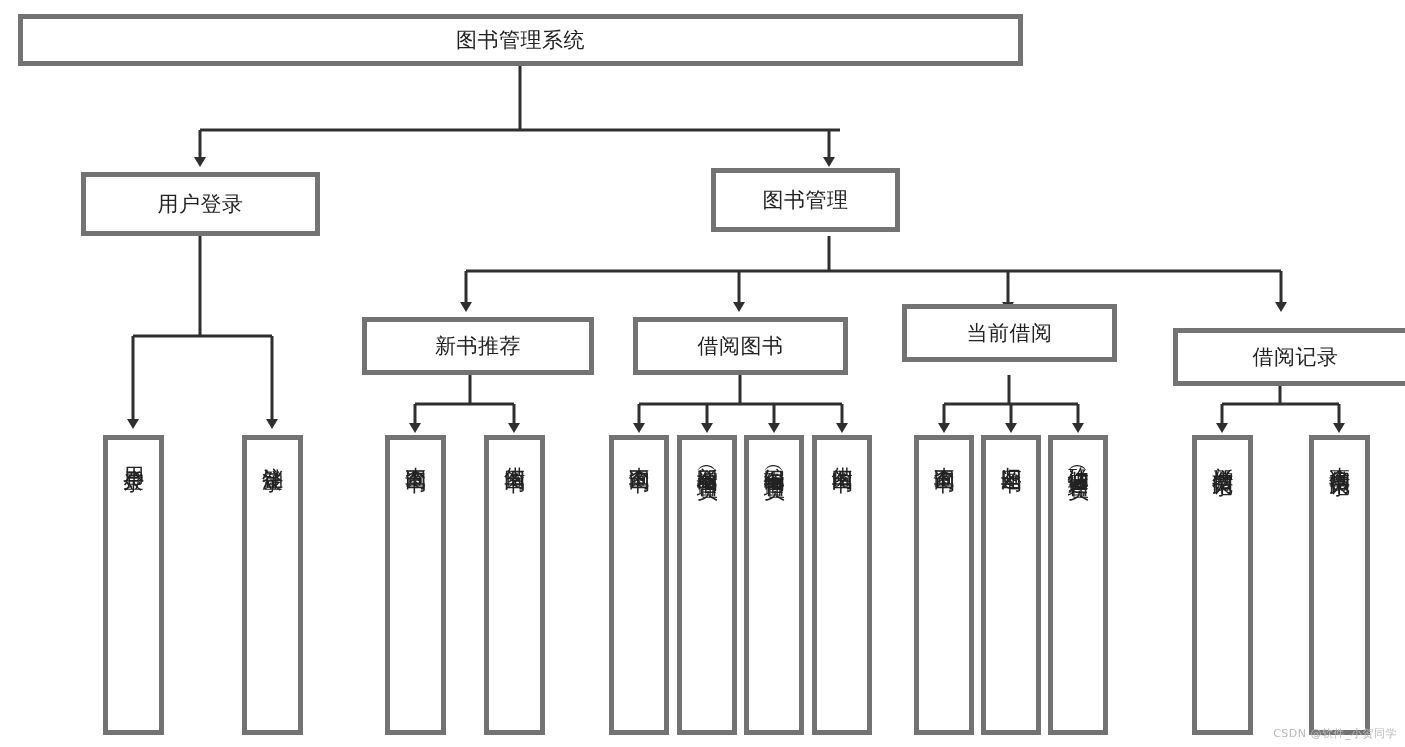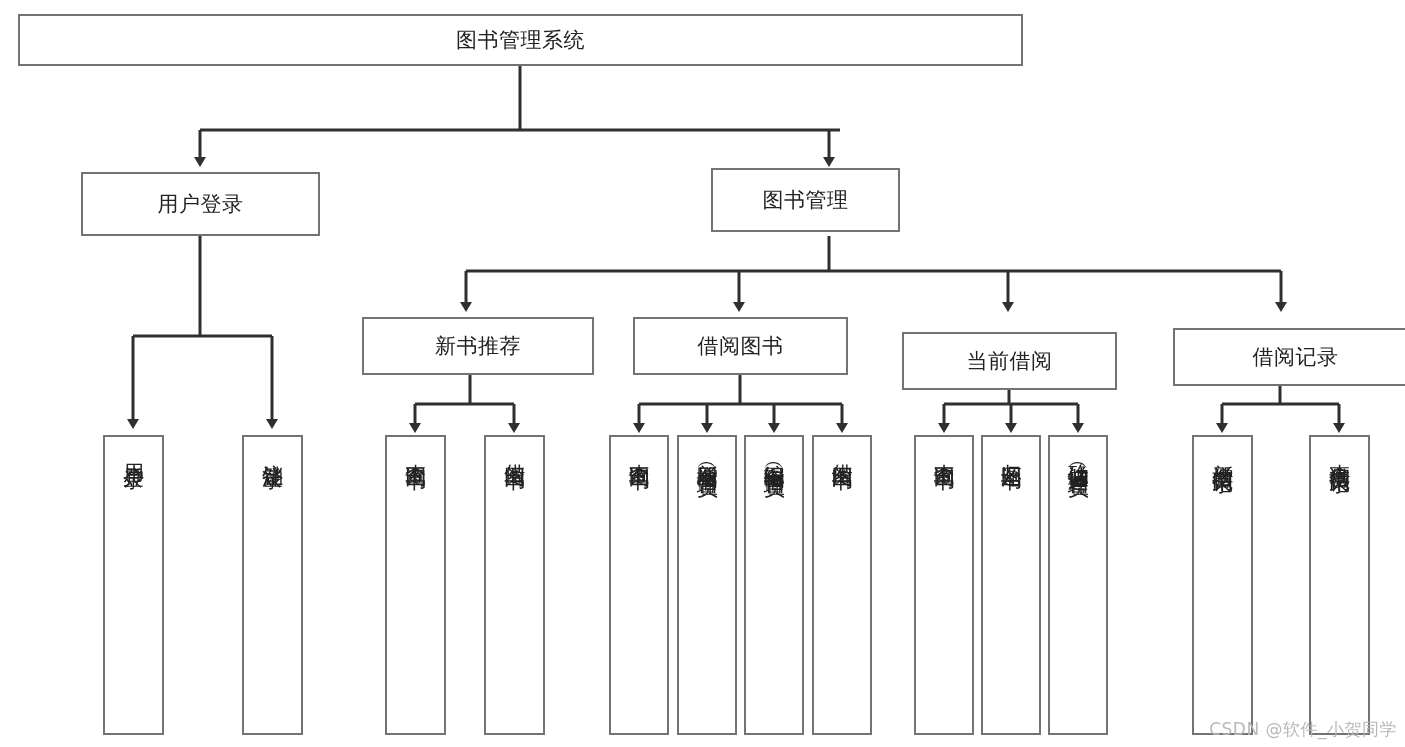--- a/index.html
+++ b/index.html
@@ -21,21 +21,21 @@
     position: absolute;
     left: 0;
     top: 0;
     width: 1405px;
     height: 747px;
     pointer-events: none;
   }
   .node {
     position: absolute;
     box-sizing: border-box;
-    border: 2px solid #737373;
+    border: 5px solid #737373;
     background: #ffffff;
     display: flex;
     align-items: center;
     justify-content: center;
     color: #222222;
   }
   .node .label {
     text-align: center;
     line-height: 1.18;
     letter-spacing: 0.5px;
@@ -57,21 +57,21 @@
     font-size: 21px;
     line-height: 1.25;
     letter-spacing: 2px;
     white-space: normal;
     max-height: 278px;
   }
   .watermark {
     position: absolute;
     right: 8px;
     bottom: 6px;
-    font-size: 17px;
+    font-size: 11px;
     color: #b9b9b9;
     white-space: nowrap;
     letter-spacing: 0.5px;
   }
 </style>
 </head>
 <body>
 
 <div id="canvas">
 
@@ -135,21 +135,21 @@
   <div class="node node-l1" style="left:711px; top:168px; width:189px; height:64px;">
     <span class="label">图书管理</span>
   </div>
 
   <div class="node node-l2" style="left:362px; top:317px; width:232px; height:58px;">
     <span class="label">新书推荐</span>
   </div>
   <div class="node node-l2" style="left:633px; top:317px; width:215px; height:58px;">
     <span class="label">借阅图书</span>
   </div>
-  <div class="node node-l2" style="left:902px; top:332px; width:215px; height:58px;">
+  <div class="node node-l2" style="left:902px; top:304px; width:215px; height:58px;">
     <span class="label">当前借阅</span>
   </div>
   <div class="node node-l2" style="left:1173px; top:328px; width:245px; height:58px;">
     <span class="label">借阅记录</span>
   </div>
 
   <div class="node node-leaf" style="left:103px; top:435px; width:61px; height:300px;">
     <span class="label">用户登录</span>
   </div>
   <div class="node node-leaf" style="left:242px; top:435px; width:61px; height:300px;">

